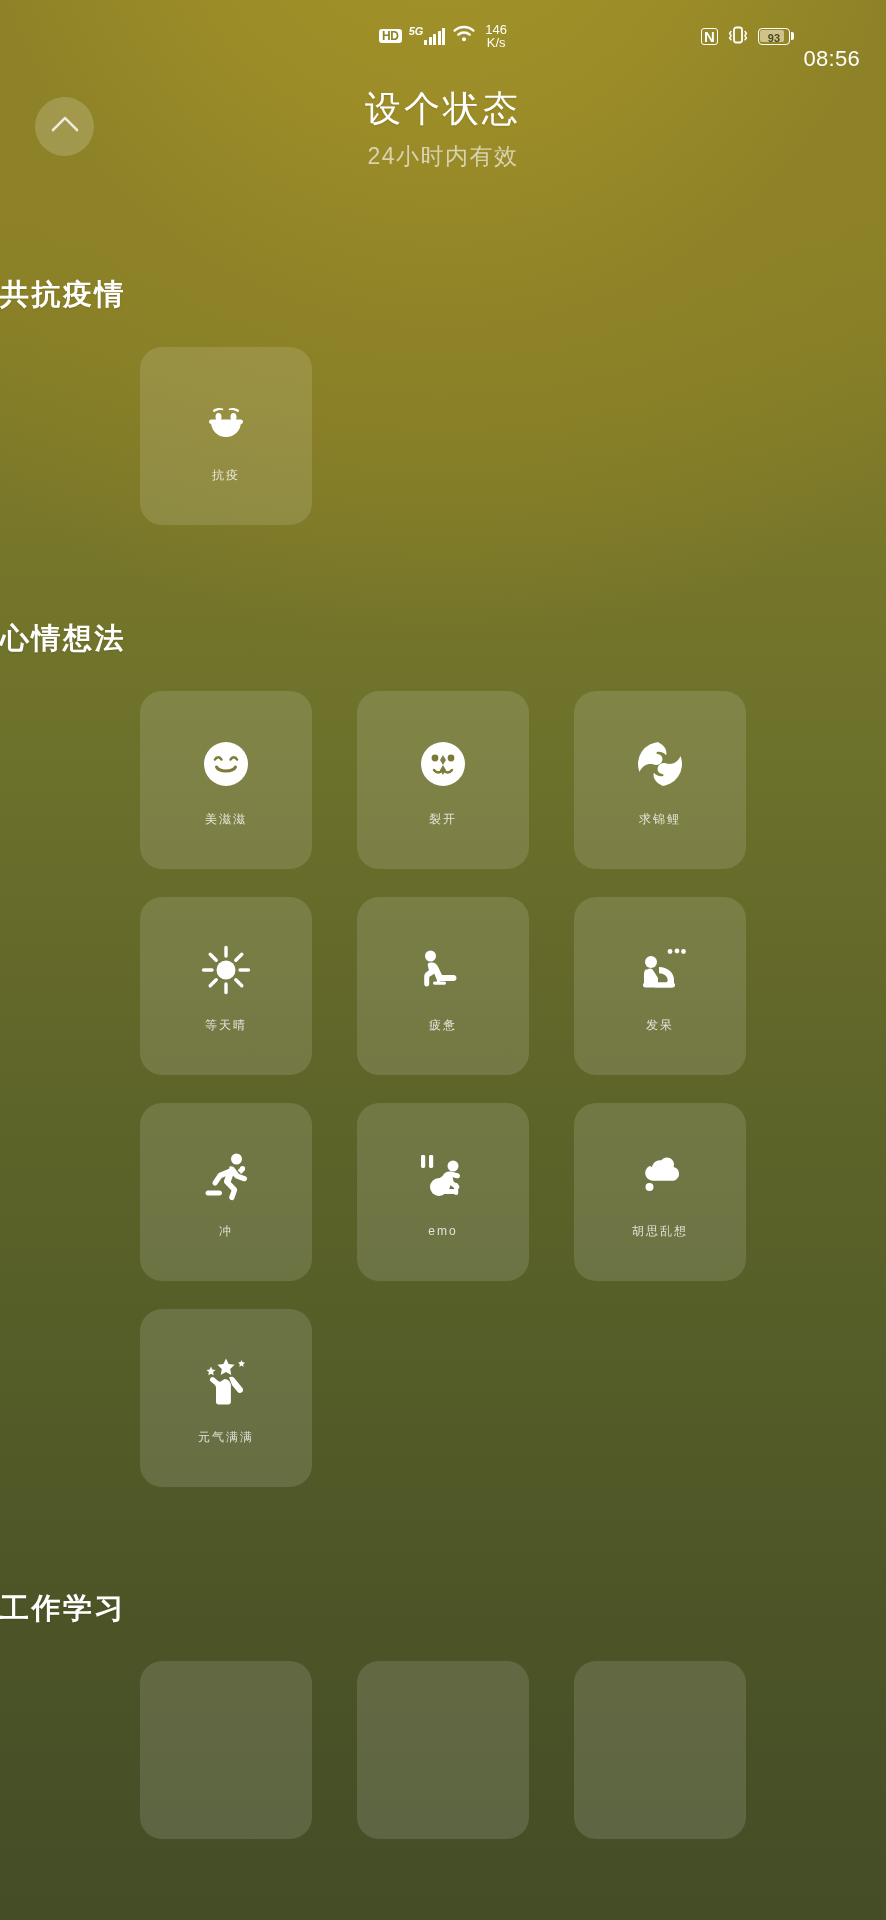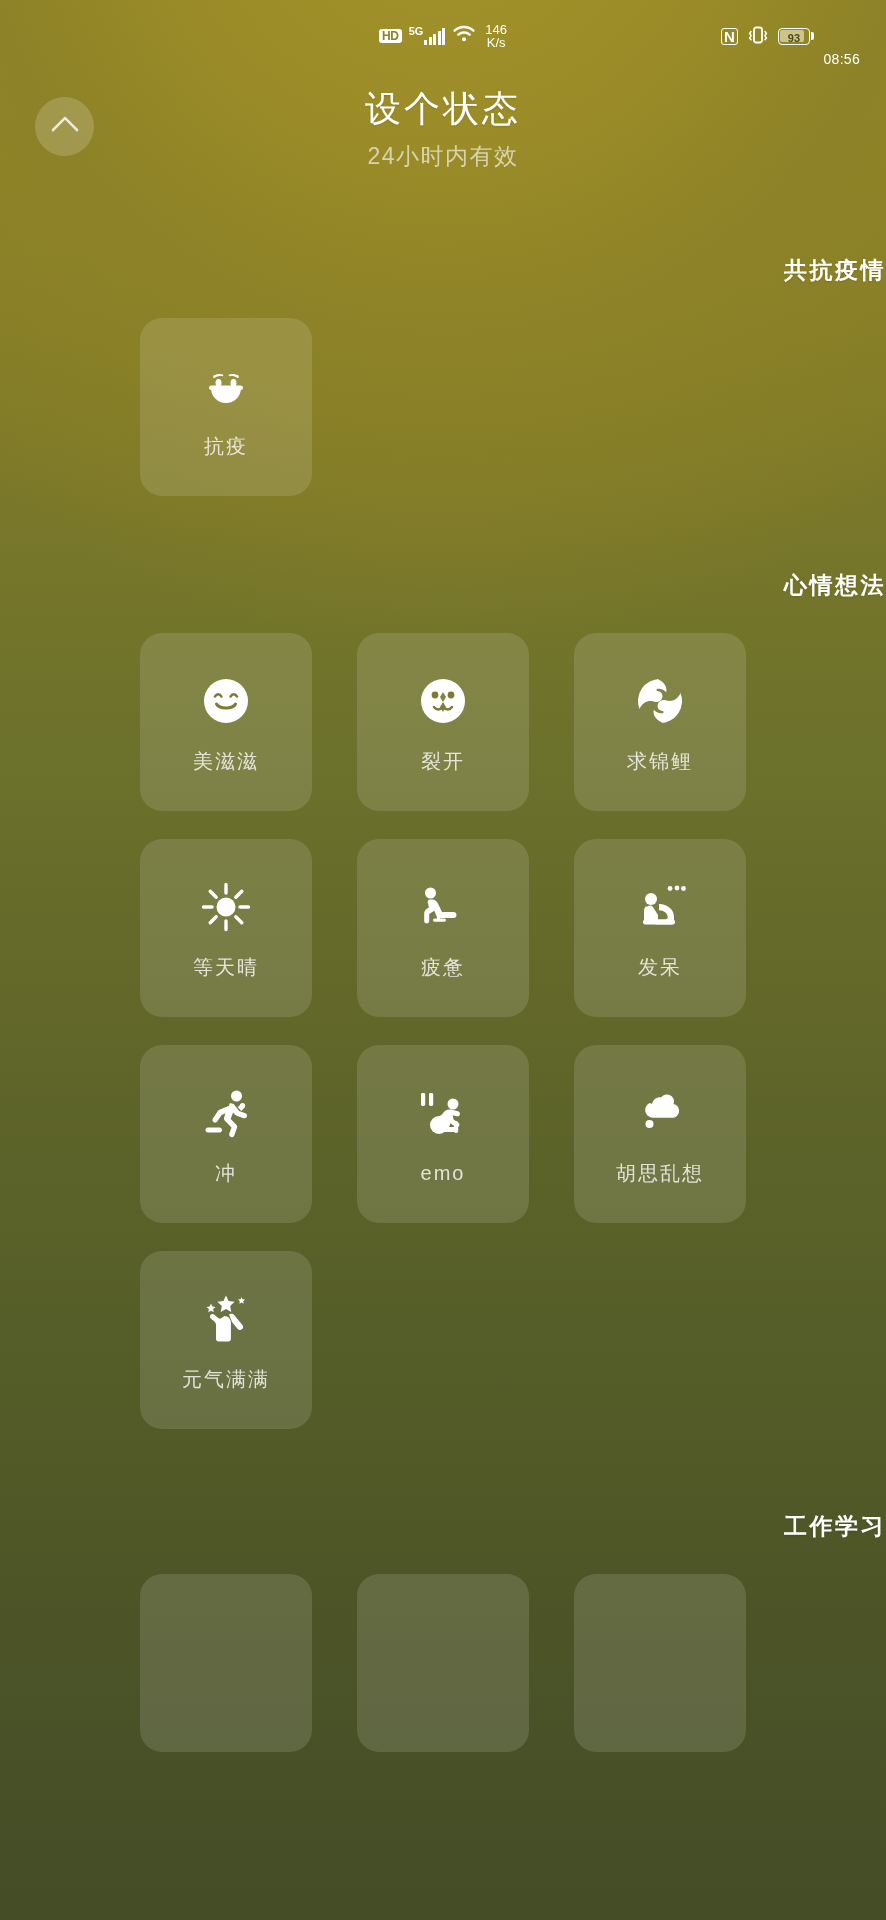--- a/index.html
+++ b/index.html
@@ -37,35 +37,35 @@
     color:#fff;
   }
   .sb-left, .sb-right{ display:flex; align-items:center; }
   .sb-left{ gap:7px; }
   .sb-right{ gap:9px; position:absolute; right:26px; }
   .hd-badge{
     font-size:12px; font-weight:700; color:#8d8227;
     background:#fff; border-radius:3px;
     padding:1px 3px; line-height:1.05; letter-spacing:-.3px;
   }
-  .net-group{ display:flex; align-items:center; gap:1px; }
+  .net-group{ display:flex; align-items:center; gap:1px;font-style:italic; }
   .net-5g{ font-size:11px; font-weight:700; line-height:1; margin-bottom:9px; }
   .bars{ display:flex; align-items:flex-end; gap:1.5px; height:17px; }
   .bars i{ width:3px; background:#fff; border-radius:.5px; display:block; }
   .bars i:nth-child(1){height:5px}
   .bars i:nth-child(2){height:8px}
   .bars i:nth-child(3){height:11px}
   .bars i:nth-child(4){height:14px}
   .bars i:nth-child(5){height:17px}
   .speed{
     font-size:13px; line-height:13px; text-align:center; margin-left:2px;
     font-weight:400;
   }
   .speed span{ display:block; }
-  .clock{ font-size:14px; letter-spacing:.3px;margin-top:46px; }
+  .clock{ font-size:22px; letter-spacing:.3px;margin-top:46px; }
   .nfc{
     font-size:15px; font-weight:700; border:1.6px solid #fff;
     border-radius:3px; padding:0 2px; line-height:15px;
   }
   .battery{
     display:flex; align-items:center;
   }
   .batt-body{
     width:32px; height:17px; border:1.7px solid #fff; border-radius:4px;
     display:flex; align-items:flex-end; justify-content:center;
@@ -101,43 +101,44 @@
     width:20px; height:20px; border-left:3.4px solid rgba(255,255,255,.8);
     border-top:3.4px solid rgba(255,255,255,.8);
     transform:rotate(45deg); margin-top:6px;
     border-radius:2px;
   }
 
   
   .content{ position:absolute; top:255px; left:0; right:0; }
   .section{ margin-bottom:0; }
   .sec-title{
-    text-align:right; color:#fff; font-size:23px; font-weight:700;
+    text-align:left; color:#fff; font-size:29px; font-weight:700;
     letter-spacing:2.5px; margin-bottom:32px;
     text-shadow:0 1px 2px rgba(0,0,0,.12);
+    margin-top:20px;
   }
   .grid{
     display:grid; grid-template-columns:repeat(3, 172px);
     justify-content:center; column-gap:45px; row-gap:28px;
     padding:0 57px;
   }
   .tile{
     width:172px; height:178px; border-radius:22px;
     background:rgba(255,255,255,.13);
     display:flex; flex-direction:column; align-items:center;
     justify-content:center; cursor:pointer;
     position:relative;
   }
   .tile .ico{
     width:62px; height:62px; display:flex; align-items:center; justify-content:center;
     margin-bottom:16px;
   }
   .tile .ico svg{ display:block; }
   .tile .lbl{
-    font-size:20px; color:rgba(255,255,255,.80); letter-spacing:2px;
+    font-size:12px; color:rgba(255,255,255,.80); letter-spacing:2px;
     white-space:nowrap;
   }
   .gap-a{ height:74px; }
   .gap-b{ height:82px; }
 </style>
 </head>
 <body>
 
 <div id="screen">
 

